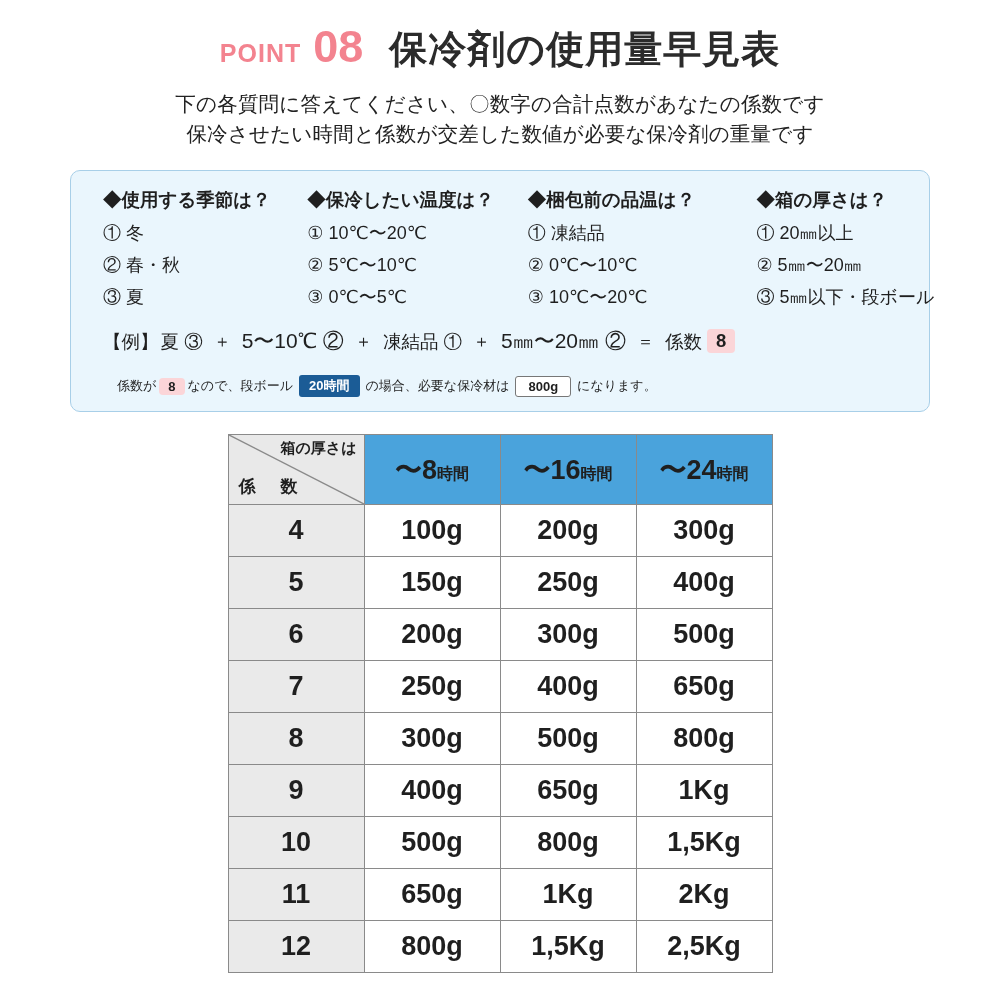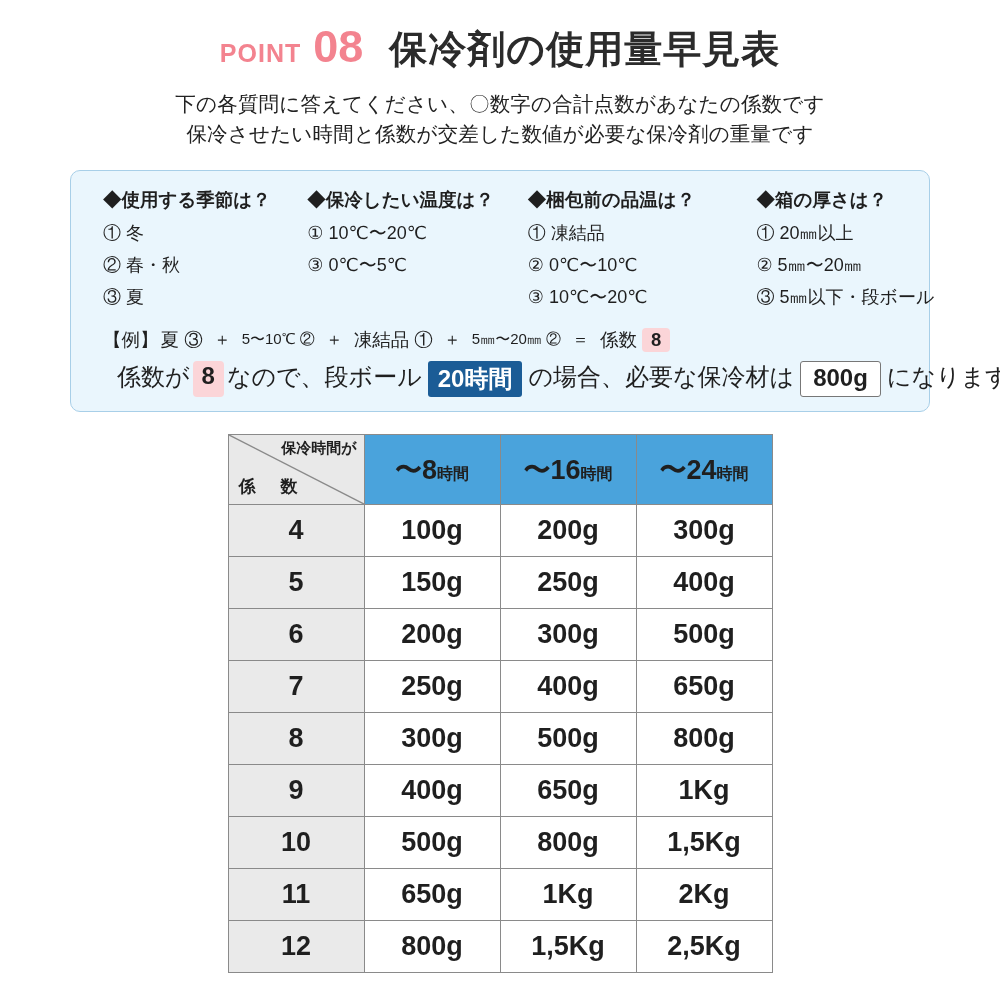--- a/index.html
+++ b/index.html
@@ -97,38 +97,39 @@
   .example-line {
     margin-top: 10px;
     padding-left: 14px;
     font-size: 18.5px;
     color: #1f1f1f;
     white-space: nowrap;
     display: flex;
     align-items: center;
     gap: 2px;
   }
-  .small-unit { font-size: 15px; }
+  .small-unit { font-size: 21px; }
   .plus { margin: 0 9px; font-size: 17px; }
   .eq { margin: 0 9px; font-size: 17px; }
   .pink-chip {
     display: inline-block;
     background: #fbd5d8;
     border-radius: 4px;
     padding: 1px 9px;
     font-weight: bold;
     color: #1f1f1f;
     margin: 0 3px;
   }
   .result-line {
-    margin-top: 9px;
+    margin-top: 20px;
     padding-left: 28px;
-    font-size: 24px;
+    font-size: 13px;
     color: #1f1f1f;
     display: flex;
+    align-items: center;
     white-space: nowrap;
   }
   .blue-chip {
     display: inline-block;
     background: #1b5c96;
     color: #ffffff;
     border-radius: 3px;
     padding: 2px 10px;
     font-weight: bold;
     margin: 0 6px;
@@ -232,20 +233,21 @@
       <div class="q-col">
         <div class="q-head">◆使用する季節は？</div>
         <div class="q-item">① 冬</div>
         <div class="q-item">② 春・秋</div>
         <div class="q-item">③ 夏</div>
       </div>
 
       <div class="q-col">
         <div class="q-head">◆保冷したい温度は？</div>
         <div class="q-item">① 10℃〜20℃</div>
+        <div class="q-item">② 5℃〜10℃</div>
         <div class="q-item">③ 0℃〜5℃</div>
       </div>
 
       <div class="q-col">
         <div class="q-head">◆梱包前の品温は？</div>
         <div class="q-item">① 凍結品</div>
         <div class="q-item">② 0℃〜10℃</div>
         <div class="q-item">③ 10℃〜20℃</div>
       </div>
 
@@ -285,21 +287,21 @@
   </div>
 
   <div class="table-wrap">
     <table class="matrix">
       <thead>
         <tr>
           <th class="corner">
             <svg class="diag" viewBox="0 0 160 70" preserveAspectRatio="none">
               <line x1="0" y1="0" x2="160" y2="70" stroke="#8a8a8a" stroke-width="1.5"></line>
             </svg>
-            <span class="lbl-time">保冷時間が</span>
+            <span class="lbl-time">箱の厚さは</span>
             <span class="lbl-coef">係　数</span>
           </th>
           <th class="hcell"><span>〜8</span><span class="unit">時間</span></th>
           <th class="hcell"><span>〜16</span><span class="unit">時間</span></th>
           <th class="hcell"><span>〜24</span><span class="unit">時間</span></th>
         </tr>
       </thead>
       <tbody>
         <tr>
           <td class="coef">4</td>

